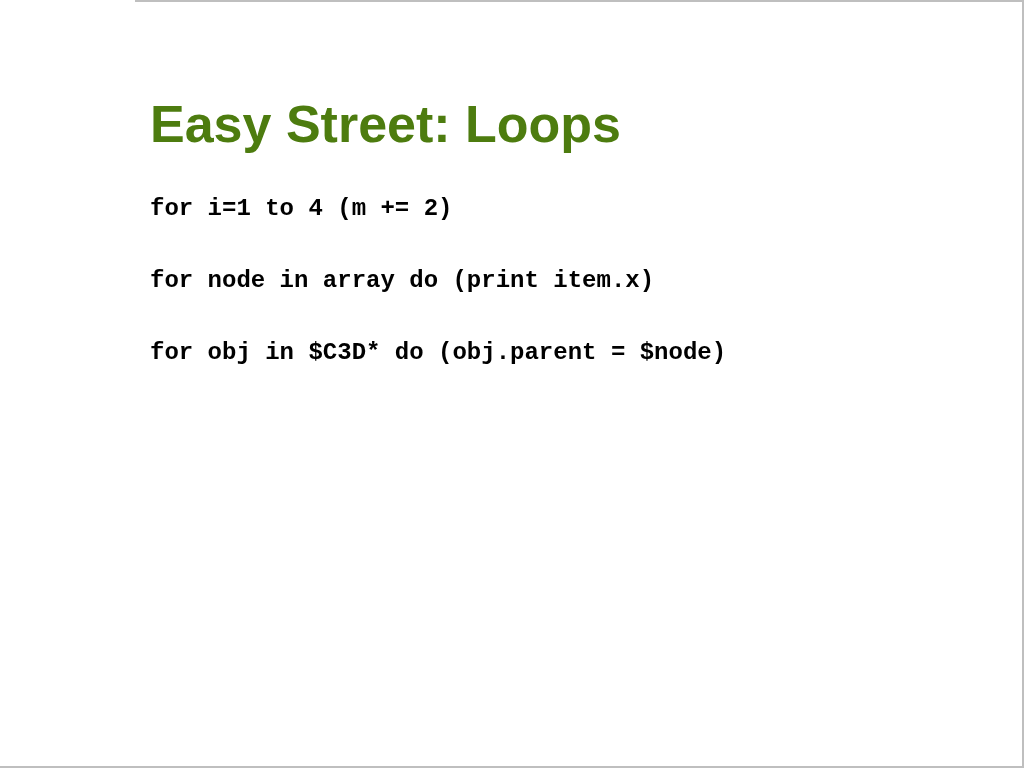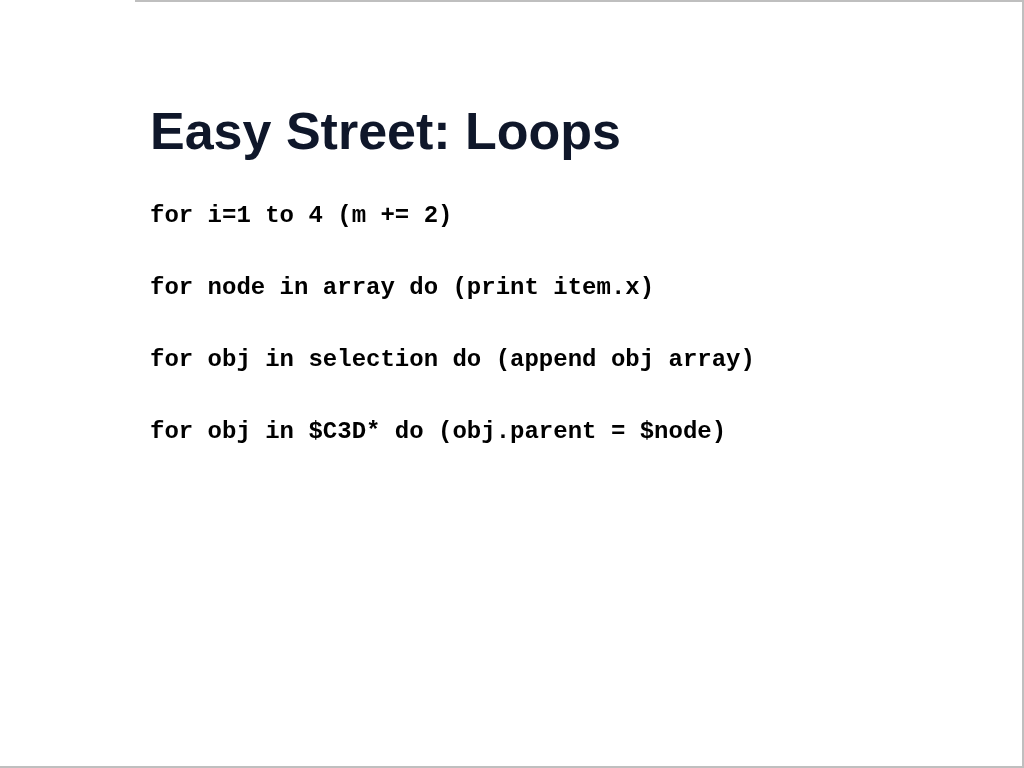--- a/index.html
+++ b/index.html
@@ -107,22 +107,22 @@
   
   .content {
     position: absolute;
     left: 150px;
     top: 85px;
     right: 20px;
   }
   .title {
     font-size: 52px;
     font-weight: bold;
-    color: #0f172a;
-    margin: 16px 0 40px 0;
+    color: #4d7c0f;
+    margin: 9px 0 40px 0;
     font-family: Arial, Helvetica, sans-serif;
   }
   .code {
     font-family: "Courier New", Courier, monospace;
     font-size: 24px;
     font-weight: bold;
     color: #000;
     line-height: 1.25;
     white-space: pre;
     margin: 0;
@@ -142,17 +142,16 @@
 
   <div class="grey-line-top"></div>
   <div class="grey-line-right"></div>
   <div class="grey-line-bottom"></div>
 
   <div class="content">
     <h1 class="title">Easy Street: Loops</h1>
 
     <div class="code code-block">for i=1 to 4 (m += 2)</div>
     <div class="code code-block">for node in array do (print item.x)</div>
-    <div class="code code-block">for obj in selection do (append obj array)</div>
     <div class="code code-block">for obj in $C3D* do (obj.parent = $node)</div>
   </div>
 
 </div>
 
 </body></html>

